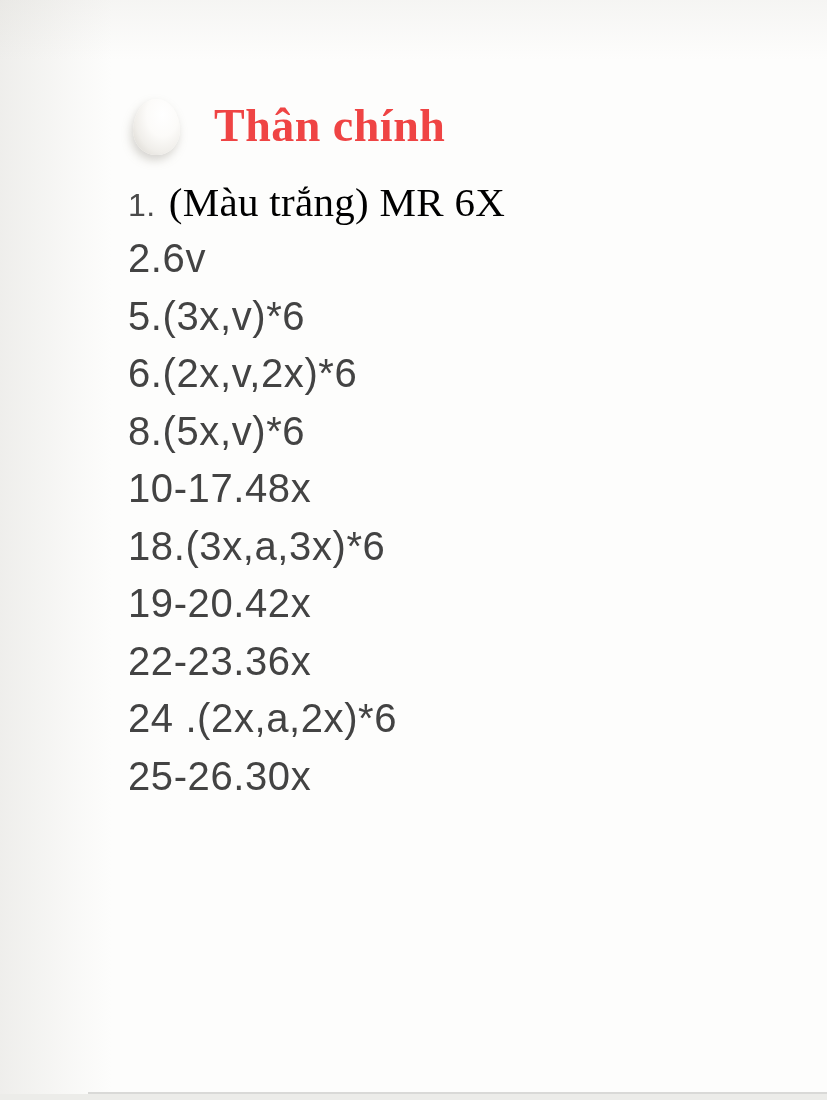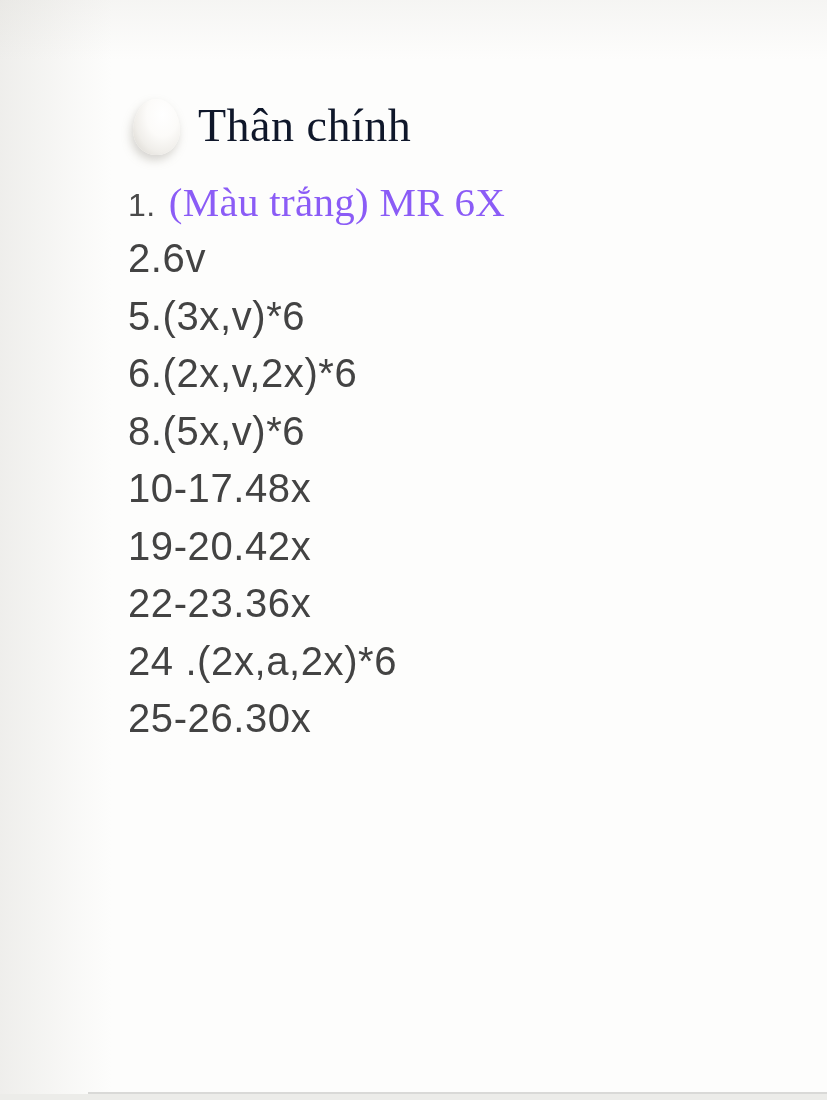--- a/index.html
+++ b/index.html
@@ -33,44 +33,44 @@
     height: 58px;
   }
   .egg {
     width: 47px; height: 56px; flex: 0 0 auto;
     margin-left: 5px; margin-top: 4px;
     border-radius: 50% 50% 50% 50% / 58% 58% 44% 44%;
     background: radial-gradient(ellipse at 63% 28%, #ffffff 0%, #fcfbf9 38%, #f0eeea 66%, #dedbd5 88%, #cfccc6 100%);
     box-shadow: -2px 5px 10px rgba(150,145,133,0.38);
   }
   .title {
-    margin: 0;
+    margin: 16px;
     font-family: "Liberation Serif", serif;
-    font-weight: 400;
+    font-weight: 700;
     font-size: 46px;
-    color: #0f172a;
+    color: #ef4444;
     letter-spacing: 0.5px;
   }
   .intro-line {
     margin-top: 24px;
     height: 46px;
     display: flex; align-items: baseline;
     white-space: nowrap;
   }
   .intro-num {
     font-family: "Liberation Sans", sans-serif;
     font-size: 32px;
     color: #4a4a4a;
     margin-right: 13px;
     letter-spacing: 0.5px;
   }
   .intro-text {
     font-family: "Liberation Serif", serif;
     font-size: 41px;
-    color: #8b5cf6;
+    color: #000000;
     letter-spacing: 0.3px;
   }
   .rows {
     margin-top: 6px;
   }
   .row {
     font-family: "Liberation Sans", sans-serif;
     font-size: 40px;
     line-height: 57.5px;
     color: #434343;
@@ -103,20 +103,21 @@
       <span class="intro-num">1.</span>
       <span class="intro-text">(Màu trắng) MR 6X</span>
     </div>
 
     <div class="rows">
       <div class="row">2.6v</div>
       <div class="row">5.(3x,v)*6</div>
       <div class="row">6.(2x,v,2x)*6</div>
       <div class="row">8.(5x,v)*6</div>
       <div class="row">10-17.48x</div>
+      <div class="row">18.(3x,a,3x)*6</div>
       <div class="row">19-20.42x</div>
       <div class="row">22-23.36x</div>
       <div class="row">24 .(2x,a,2x)*6</div>
       <div class="row">25-26.30x</div>
     </div>
   </div>
 
   <div class="divider"></div>
   <div class="footer-strip"></div>
 </div>

